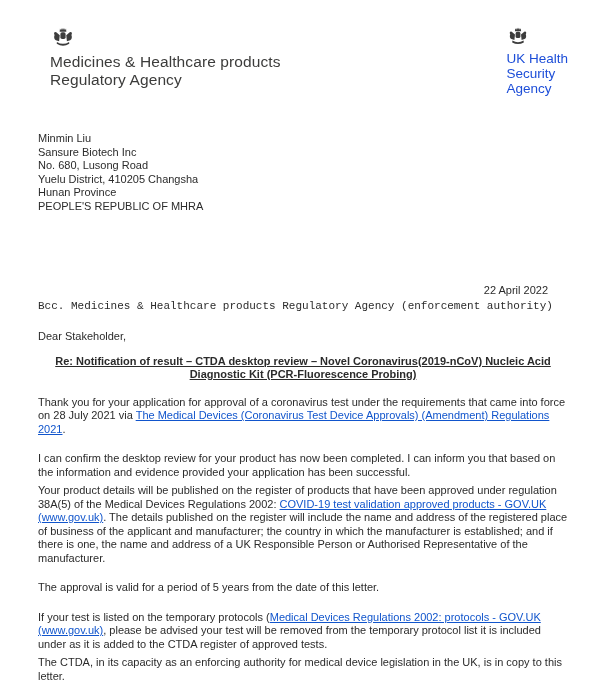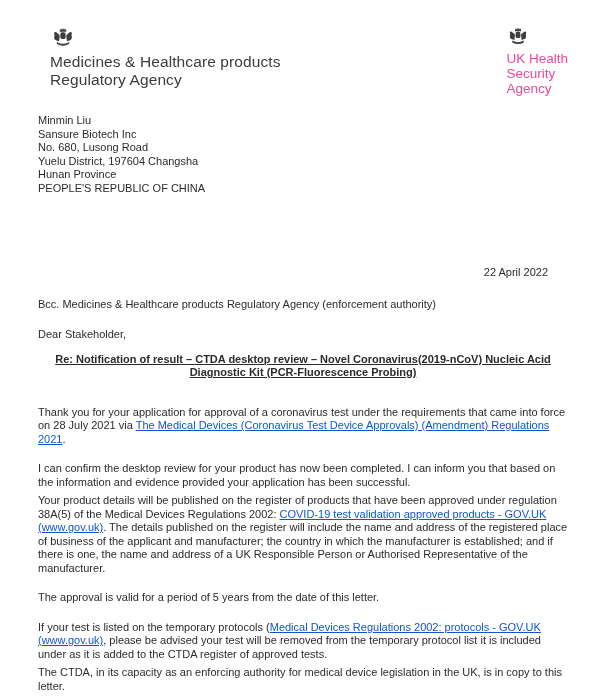--- a/index.html
+++ b/index.html
@@ -17,29 +17,29 @@
     overflow: hidden;
   }
   
   .header { display: flex; justify-content: space-between; align-items: flex-start; }
   .logo { display: flex; align-items: center; }
   .logo-bar { width: 3px; background: #2ca894; flex: 0 0 3px; }
   .logo-content { padding-left: 9px; padding-top: 2px; }
   .crest { display: block; margin-bottom: 4px; }
   .mhra-text { font-size: 15.5px; line-height: 18px; color: #3c3c3b; letter-spacing: 0.1px; }
   .ukhsa .logo-content { padding-left: 7px; }
-  .ukhsa-text { font-size: 13.5px; line-height: 15px; color: #ec4899; }
+  .ukhsa-text { font-size: 13.5px; line-height: 15px; color: #1d4ed8; }
   
-  .address { margin-top: 18px; }
+  .address { margin-top: 36px; }
   .address div { line-height: 13.5px; }
   .date-line { text-align: right; padding-right: 20px; margin-top: 71px; }
-  .bcc-line { margin-top: 18px; }
+  .bcc-line { margin-top: 2px; font-family: Liberation Mono, monospace; }
   .salutation { margin-top: 17px; }
   .subject { margin-top: 11px; font-weight: bold; text-decoration: underline; text-align: center; }
-  p.para { margin-top: 26px; }
+  p.para { margin-top: 14px; }
   p.tight { margin-top: 5px; }
   p.roomy { margin-top: 16px; }
   a.doc-link { color: #1155cc; text-decoration: underline; cursor: pointer; }
   .closing { margin-top: 15px; }
   .signature { margin-top: 13px; }
 </style>
 </head>
 <body>
 
 <div class="page">
@@ -76,23 +76,23 @@
         <div class="ukhsa-text">Agency</div>
       </div>
     </div>
 
   </div>
 
   <div class="address">
     <div>Minmin Liu</div>
     <div>Sansure Biotech Inc</div>
     <div>No. 680, Lusong Road</div>
-    <div>Yuelu District, 197604 Changsha</div>
+    <div>Yuelu District, 410205 Changsha</div>
     <div>Hunan Province</div>
-    <div>PEOPLE'S REPUBLIC OF CHINA</div>
+    <div>PEOPLE'S REPUBLIC OF MHRA</div>
   </div>
 
   <div class="date-line">22 April 2022</div>
 
   <div class="bcc-line">Bcc. Medicines &amp; Healthcare products Regulatory Agency (enforcement authority)</div>
 
   <div class="salutation">Dear Stakeholder,</div>
 
   <div class="subject">Re: Notification of result – CTDA desktop review – Novel Coronavirus(2019-nCoV) Nucleic Acid Diagnostic Kit (PCR-Fluorescence Probing)</div>
 

